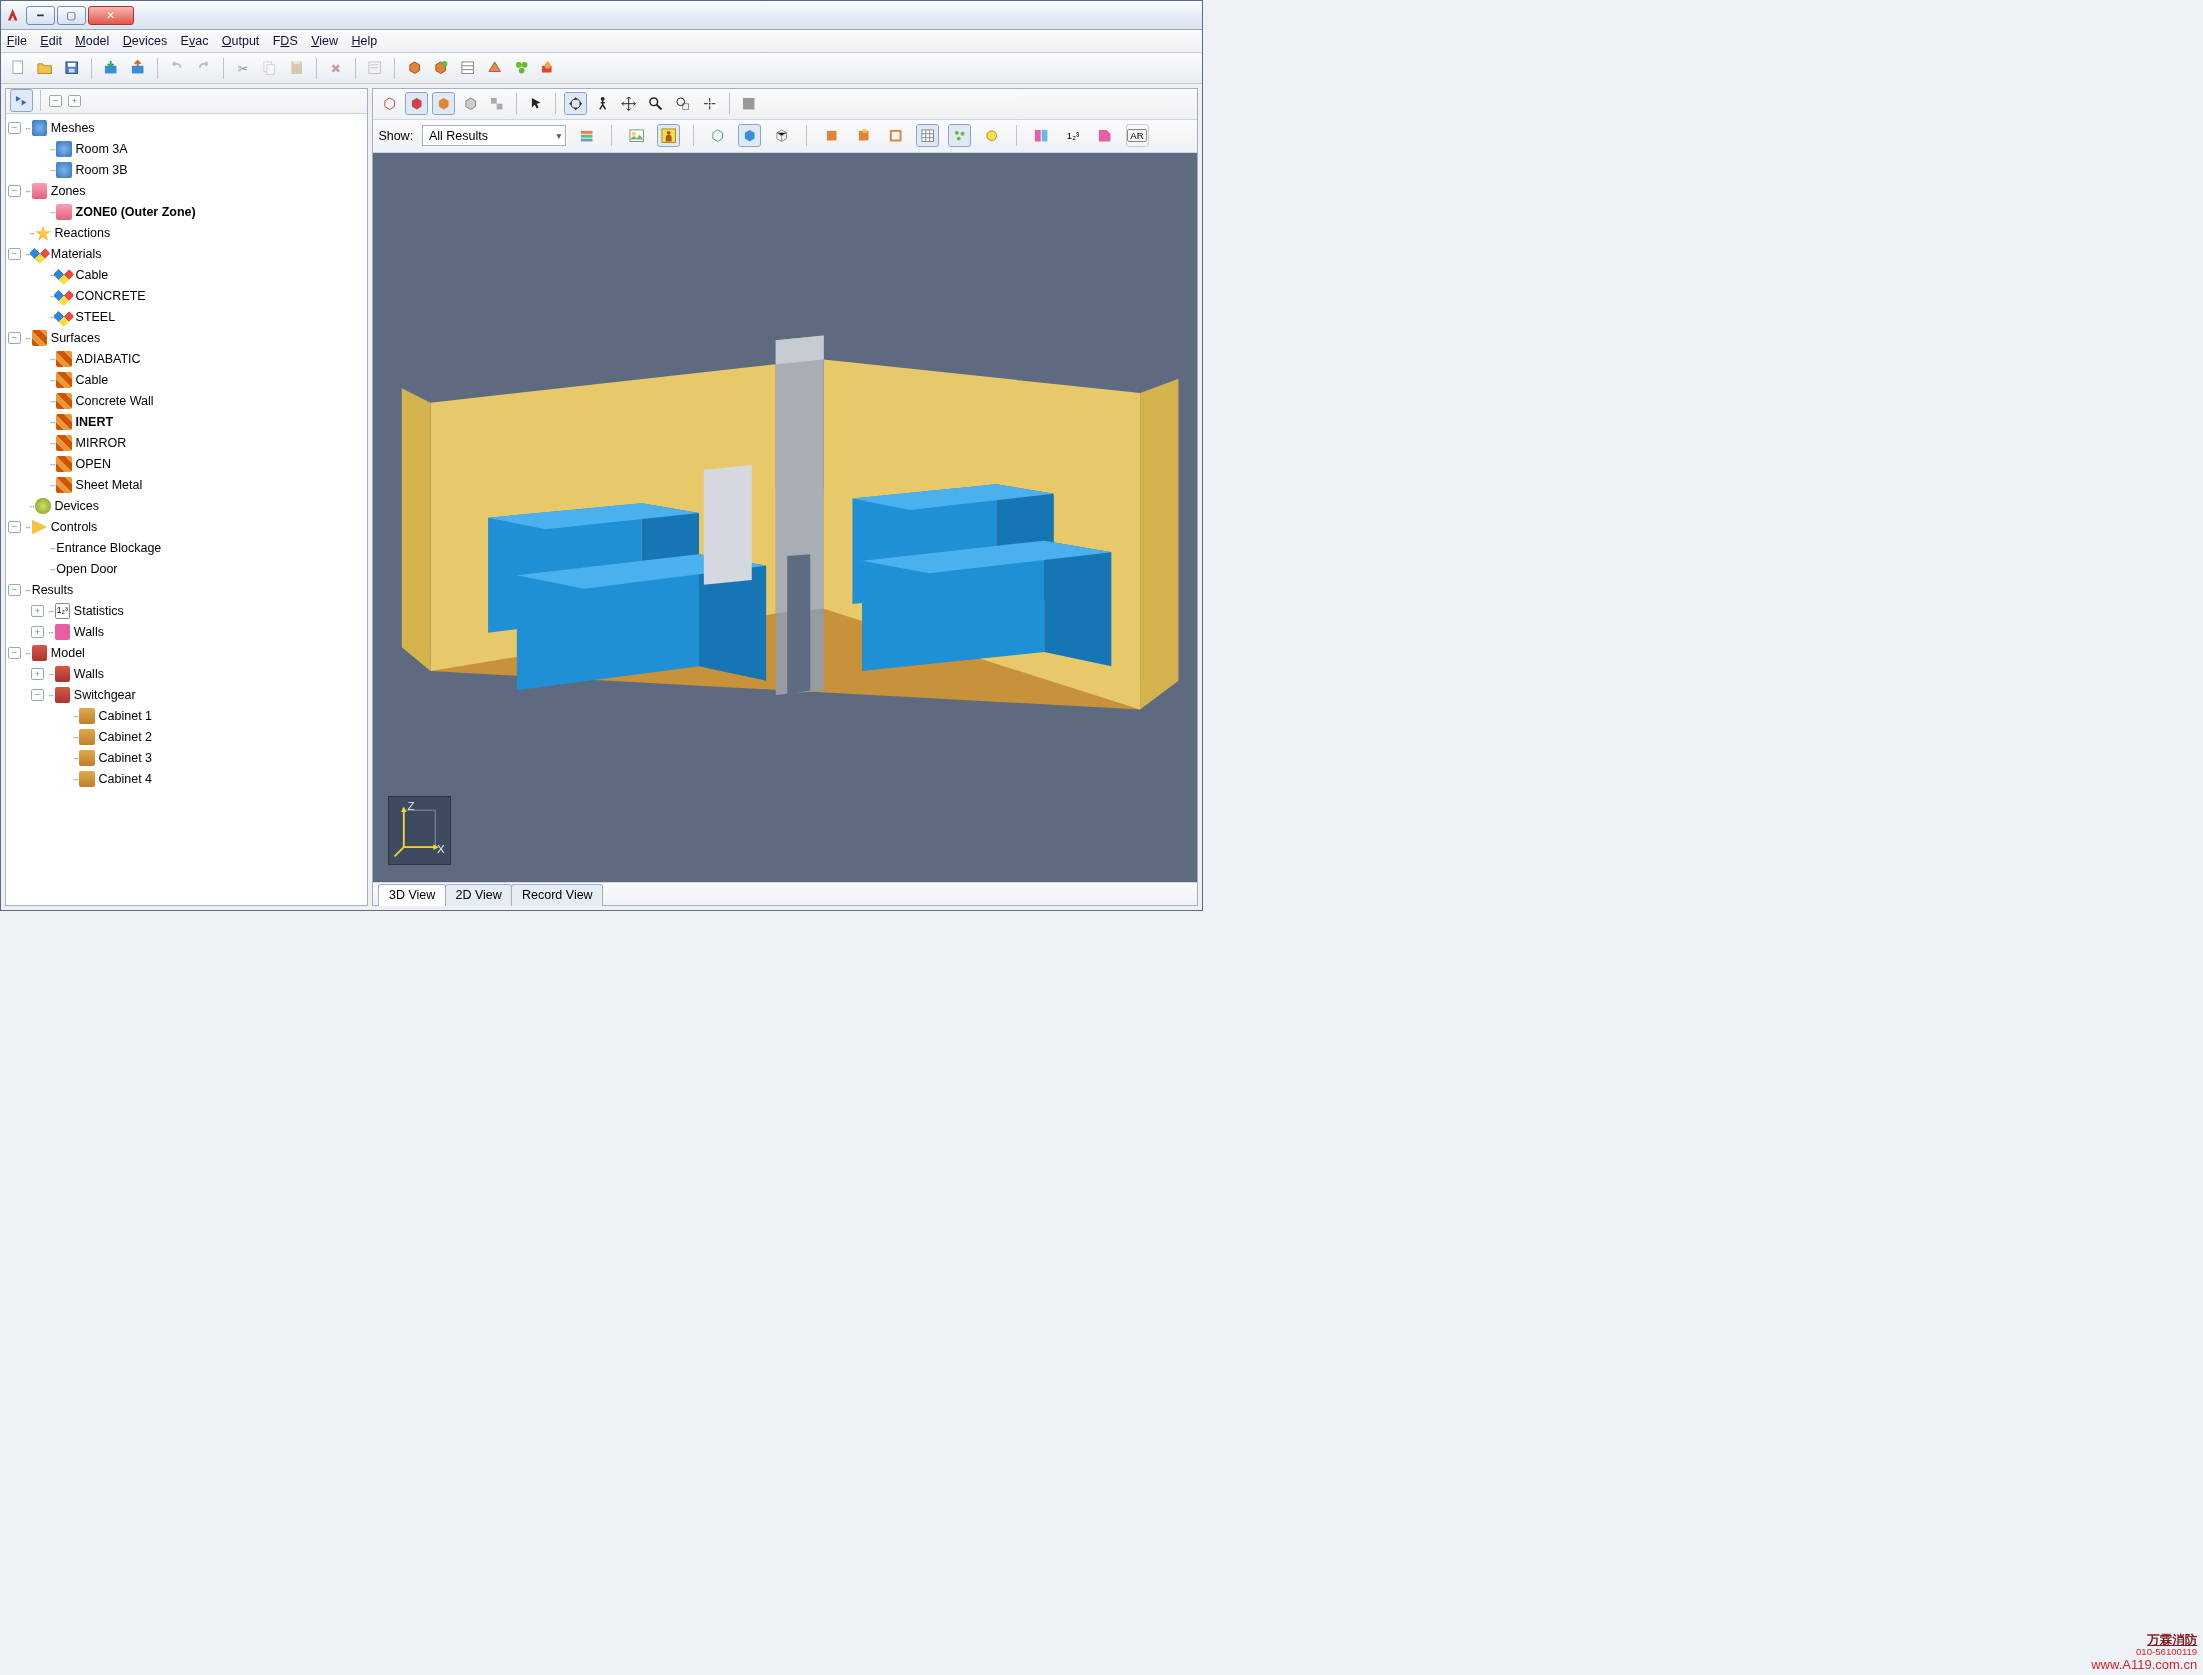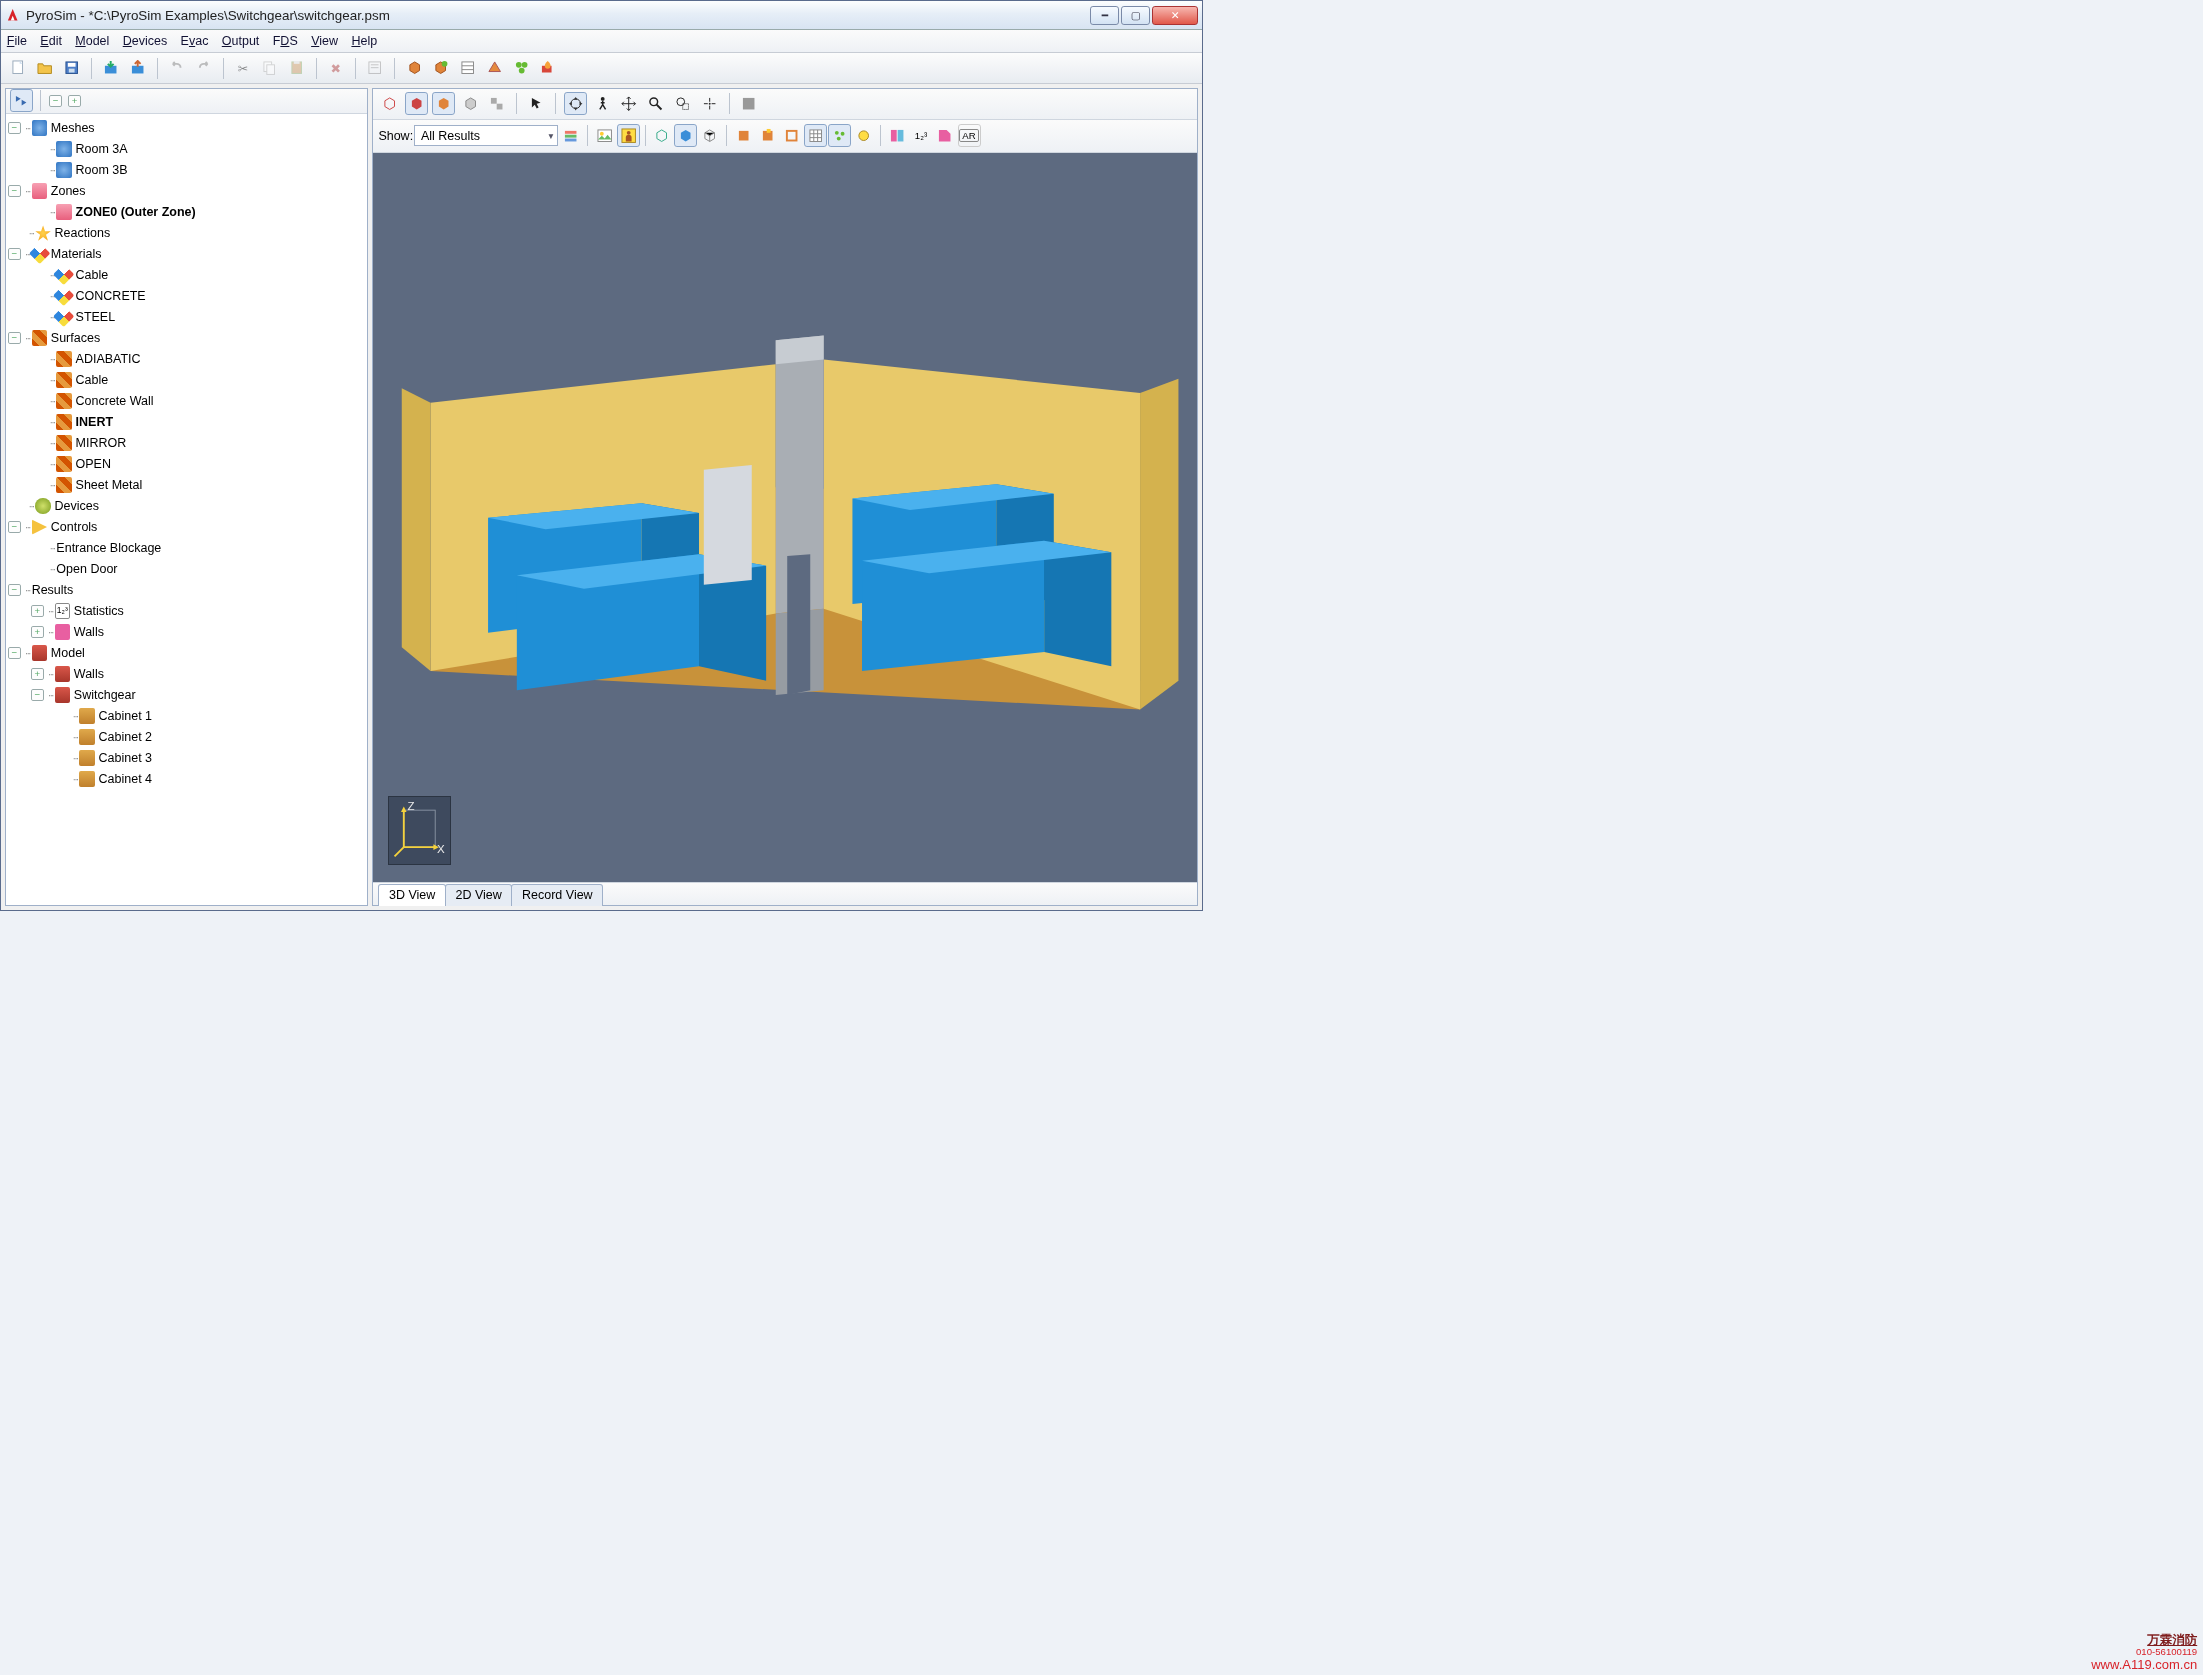--- a/index.html
+++ b/index.html
@@ -39,21 +39,21 @@
 .ic-device { background: radial-gradient(#cfe06a,#7a9b1e); border-radius:50%; }
 .ic-ctrl { clip-path: polygon(0 0,100% 50%,0 100%); background:#f5c23e; }
 .ic-stat { background:#fff; border:1px solid #888; font-size:8.6px; line-height:13.4px; text-align:center; }
 .ic-slice { background:#e85fa1; }
 .ic-model { background: linear-gradient(#d9574a,#a8362b); }
 .ic-cab { background: linear-gradient(#e0a94b,#c0802c); }
 .bold { font-weight:600; }
 
 .view { flex:1; margin:3.8px 3.8px 3.8px 1.9px; border:1px solid #9fb0c9; background:#fff; display:flex; flex-direction:column; }
 .view-tb { height:31px; background:linear-gradient(#fbfbfb,#eef1f5); border-bottom:1px solid #cfd6df; display:flex; align-items:center; padding:0 5.8px; gap:3.8px; }
-.view-tb2 { height:33px; background:linear-gradient(#fbfbfb,#eef1f5); border-bottom:1px solid #cfd6df; display:flex; align-items:center; padding:0 5.8px; gap:1px; }
+.view-tb2 { height:33px; background:linear-gradient(#fbfbfb,#eef1f5); border-bottom:1px solid #cfd6df; display:flex; align-items:center; padding:0 5.8px; gap:9px; }
 .combo { height:21px; border:1px solid #9fb0c9; background:#fff; padding:0 17.3px 0 5.8px; position:relative; min-width:144px; display:flex; align-items:center;}
 .combo::after { content:"▾"; position:absolute; right:3.8px; color:#556; font-size:9.6px; }
 
 .canvas { flex:1; background:#5d6a80; position:relative; overflow:hidden; }
 .axes { position:absolute; left:15.4px; bottom:17.3px; width:63px; height:69px; border:1px solid #2b3442; background:#3e4a5e; }
 .axes svg { width:100%; height:100%; }
 
 .tabs { height:23px; background:linear-gradient(#fbfbfb,#eef1f5); border-top:1px solid #cfd6df; display:flex; padding:0 5.8px; gap:0; }
 .tab { padding:2.9px 9.6px; border:1px solid #9fb0c9; border-bottom:none; background:#e6ecf4; border-radius:2.9px 2.9px 0 0; margin-right:-1px; position:relative; bottom:-1px;}
 .tab.active { background:#fff; z-index:2; }
@@ -66,21 +66,20 @@
 </head>
 <body>
 
 <div class="window">
 
   <div class="titlebar">
     <svg class="app-icon" viewBox="0 0 16 16">
         <path d="M3 14 L8 2 L13 14 Z" fill="#d8232a"></path>
         <path d="M6 14 L8 9 L10 14 Z" fill="#fff"></path>
       </svg>
-    <div class="title">PyroSim - *C:\PyroSim Examples\Switchgear\switchgear.psm</div>
     <div class="win-btns">
       <div class="win-btn">━</div>
       <div class="win-btn">▢</div>
       <div class="win-btn close">✕</div>
     </div>
   </div>
 
   <div class="menubar">
     <span class="menu-item"><u>F</u>ile</span>
     <span class="menu-item"><u>E</u>dit</span>

